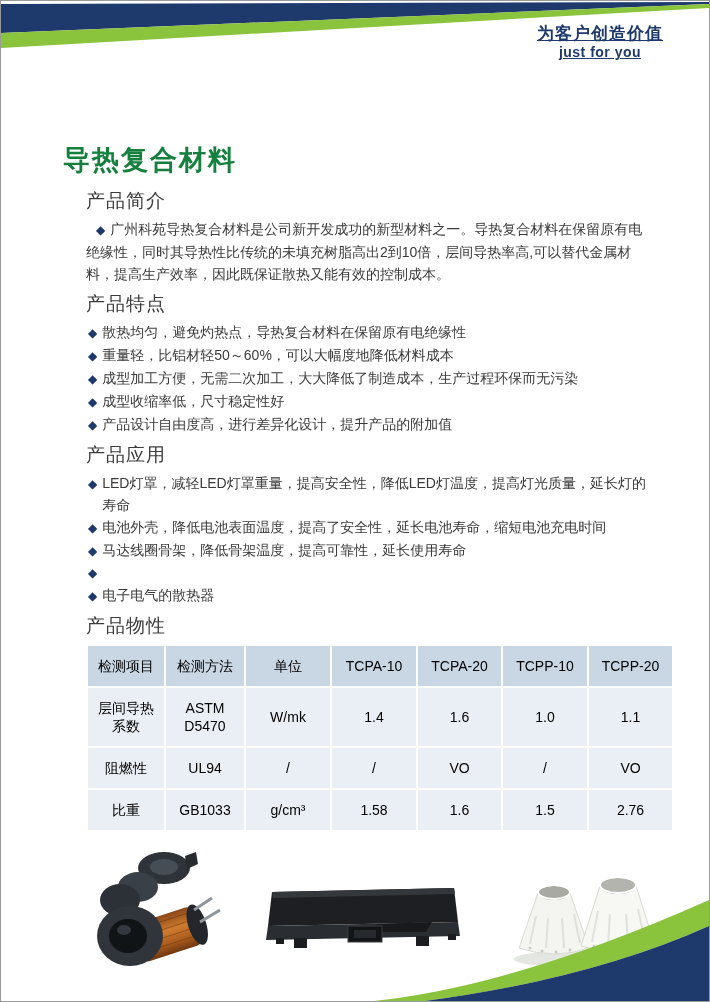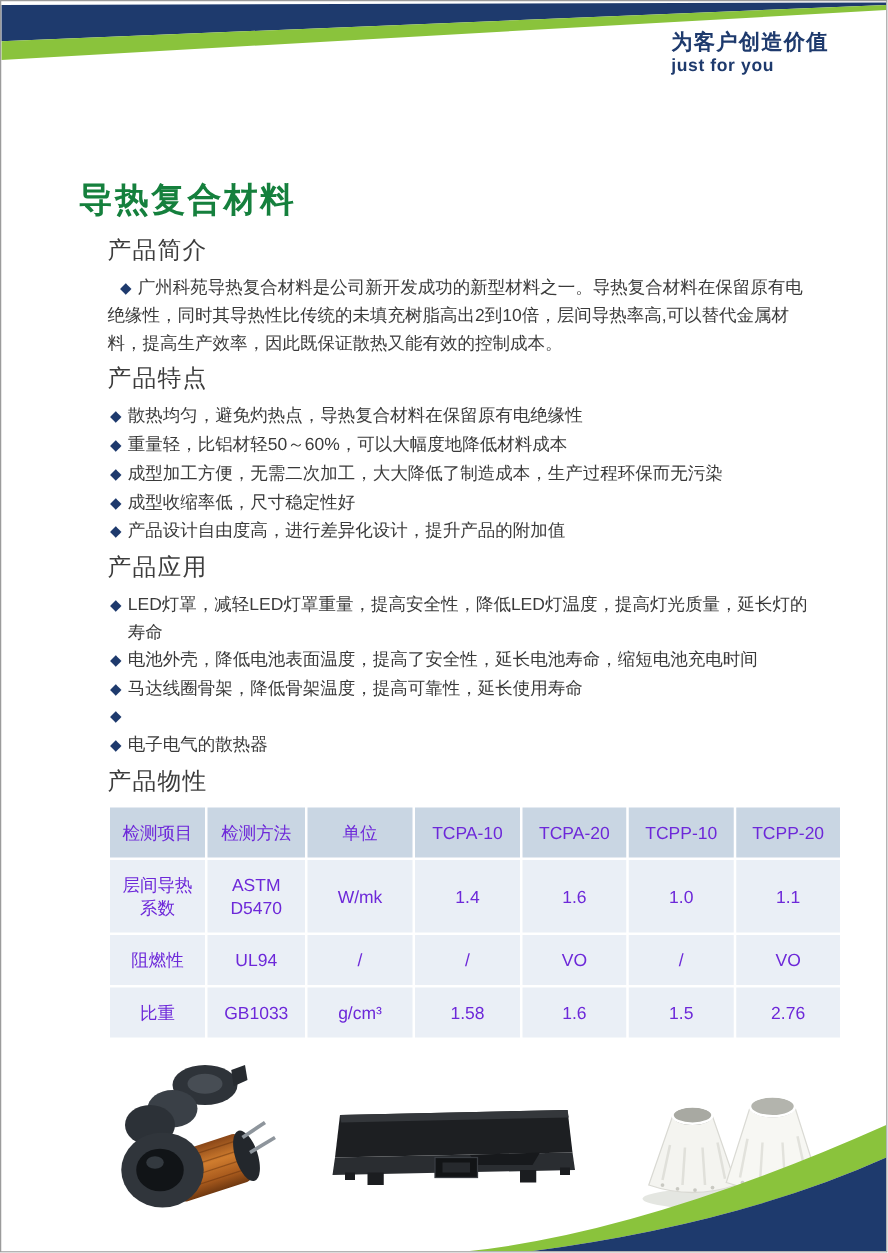--- a/index.html
+++ b/index.html
@@ -11,21 +11,21 @@
     box-sizing:border-box;
     overflow:hidden;
     font-family:"Liberation Sans","DejaVu Sans",sans-serif;
     color:#383838;
   }
   
   .header-swoosh{position:absolute;top:0;left:0;width:708px;height:52px;display:block;}
   .footer-swoosh{position:absolute;bottom:0;left:0;width:708px;height:102px;display:block;}
   .slogan{
     position:absolute;top:22px;right:46px;
-    text-align:left;color:#1e3a6d;line-height:1.25;
+    text-align:center;color:#1e3a6d;line-height:1.25;text-decoration:underline;
   }
   .slogan .cn{font-size:17px;font-weight:bold;letter-spacing:1px;}
   .slogan .en{font-size:14px;font-weight:bold;letter-spacing:0.5px;}
 
   .content{position:absolute;top:0;left:0;right:0;padding:141px 60px 0 62px;}
 
   .doc-title{
     margin:0 0 12px 0;
     font-size:27px;font-weight:bold;color:#15803d;letter-spacing:2px;
   }
@@ -46,21 +46,21 @@
     font-size:14px;line-height:22px;color:#3a3a3a;
     display:flex;align-items:baseline;
   }
   .bullet-list .diamond{flex:0 0 auto;}
 
   
   table.props{
     margin:7px 0 0 23px;
     border-collapse:separate;border-spacing:2px;
     width:572px;table-layout:fixed;
-    font-size:14px;color:#6d28d9;
+    font-size:14px;color:#000000;
   }
   table.props th{
     background:#c9d6e3;font-weight:normal;
     padding:11px 2px;line-height:18px;
   }
   table.props td{
     background:#eaeff6;text-align:center;
     padding:11px 4px;line-height:18px;
   }
   col.c1{width:76px;}col.c2{width:78px;}col.c3{width:84px;}

